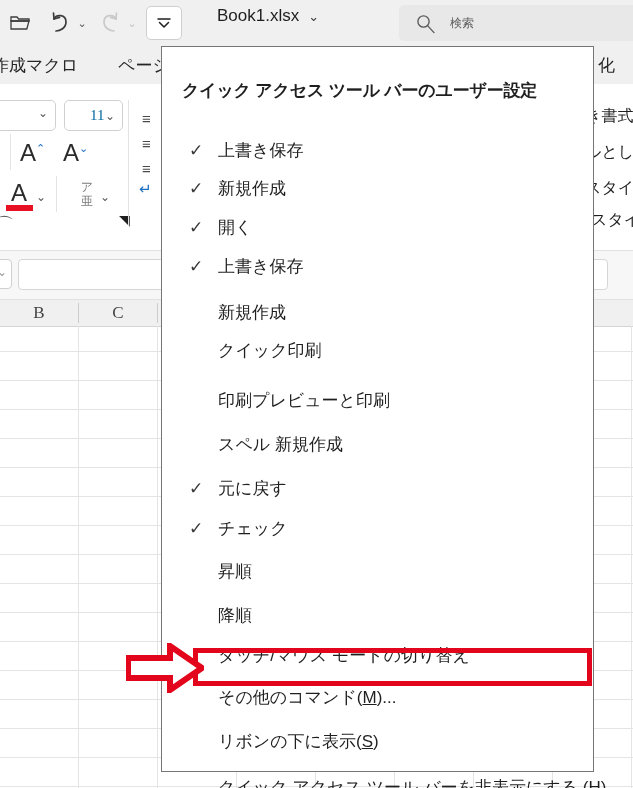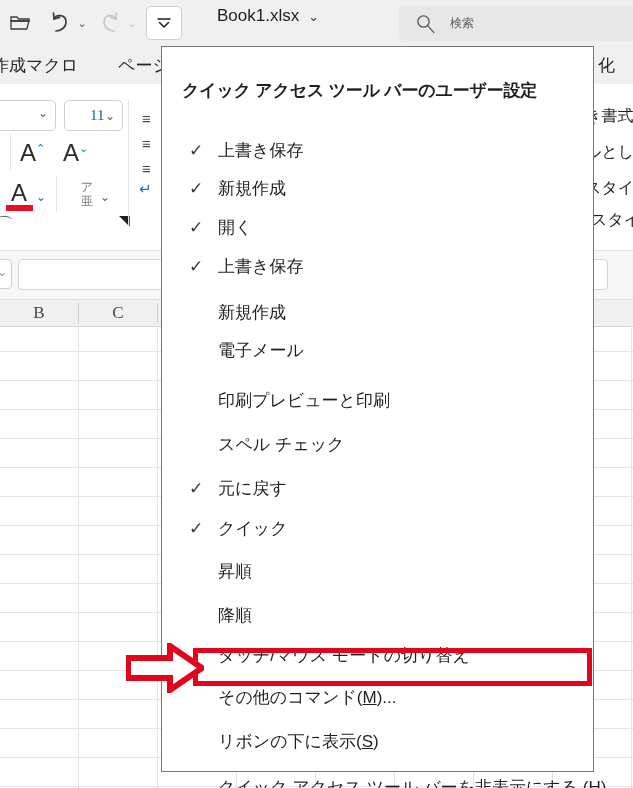--- a/index.html
+++ b/index.html
@@ -259,35 +259,35 @@
         <span class="lbl">開く</span>
       </div>
       <div class="menu-item" style="top: 200px;">
         <span class="check">✓</span>
         <span class="lbl">上書き保存</span>
       </div>
       <div class="menu-item" style="top: 246px;">
         <span class="lbl">新規作成</span>
       </div>
       <div class="menu-item" style="top: 284px;">
-        <span class="lbl">電子メール</span>
+        <span class="lbl">クイック印刷</span>
       </div>
       <div class="menu-item" style="top: 334px;">
         <span class="lbl">印刷プレビューと印刷</span>
       </div>
       <div class="menu-item" style="top: 378px;">
-        <span class="lbl">スペル チェック</span>
+        <span class="lbl">スペル 新規作成</span>
       </div>
       <div class="menu-item" style="top: 422px;">
         <span class="check">✓</span>
         <span class="lbl">元に戻す</span>
       </div>
       <div class="menu-item" style="top: 462px;">
         <span class="check">✓</span>
-        <span class="lbl">クイック</span>
+        <span class="lbl">チェック</span>
       </div>
       <div class="menu-item" style="top: 505px;">
         <span class="lbl">昇順</span>
       </div>
       <div class="menu-item" style="top: 549px;">
         <span class="lbl">降順</span>
       </div>
       <div class="menu-item" style="top: 589px;">
         <span class="lbl">タッチ/マウス モードの切り替え</span>
       </div>

